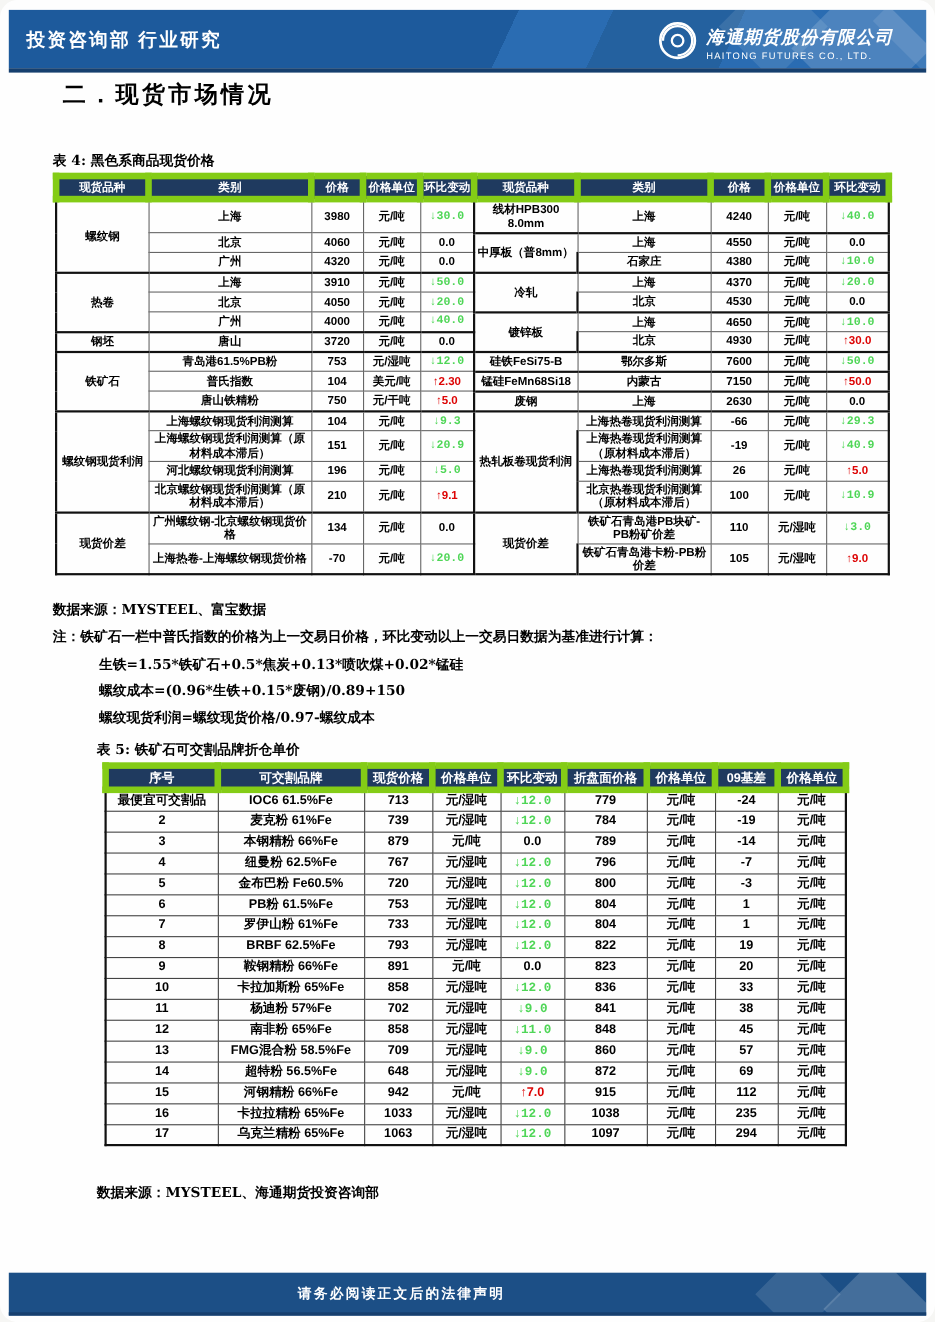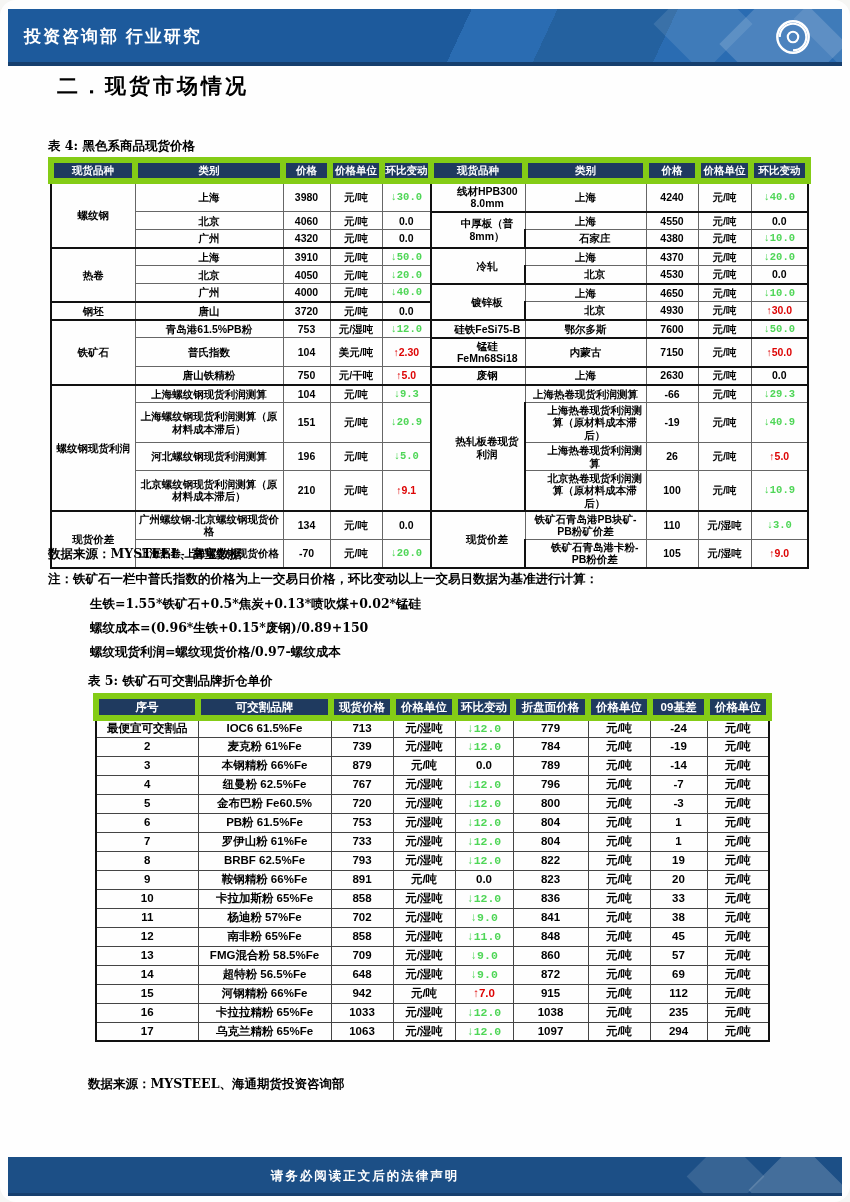--- a/index.html
+++ b/index.html
@@ -40,21 +40,21 @@
   th { background:#1f3a5f; color:#fff; font-weight:bold; border:6px solid #84cc16; }
   td { border:1px solid #666; text-align:center; font-weight:bold; color:#000;
        padding:1px 2px; line-height:1.18; overflow:hidden; }
   .down { color:#4fd657;font-family:Liberation Mono, monospace; } .up { color:#dd0404; } .flat { color:#000; }
 
   
   #table4 { position:absolute; left:48px; top:157px; width:757px; font-size:10.5px; }
   #table4 th { height:21px; font-size:10.5px; }
   #table4 td { height:18px; }
   #table4 td.gb { border-top:2px solid #111; }
-  #table4 td.mid { border-left:2px solid #111;padding-left:20px; }
+  #table4 td.mid { border-left:2px solid #111; }
   #table4 { border:2px solid #111; }
   #table4 td.gcol { font-weight:bold; }
 
   
   #table5 { position:absolute; left:93px; top:693px; width:673px; font-size:11.5px; border:2px solid #111; }
   #table5 th { height:22px; font-size:11.5px; }
   #table5 td { height:19px; border:1px solid #444; }
 
   
   .footer { position:absolute; left:8px; right:8px; top:1157px; height:39px;
@@ -75,20 +75,24 @@
     <div class="diamond d2"></div>
     <div class="diamond d3"></div>
     <div class="banner-title">投资咨询部  行业研究</div>
     <div class="logo">
       <span>
         <svg width="38" height="38" viewBox="0 0 40 40">
           <circle cx="20" cy="20" r="16.5" fill="none" stroke="#fff" stroke-width="2.6"></circle>
           <path d="M20 6 A14 14 0 0 1 20 34 M6 20 A14 14 0 0 1 34 20" fill="none" stroke="#fff" stroke-width="2.2"></path>
           <circle cx="20" cy="20" r="5.5" fill="none" stroke="#fff" stroke-width="2.2"></circle>
         </svg>
+      </span>
+      <span class="logo-text">
+        <div class="cn">海通期货股份有限公司</div>
+        <div class="en">HAITONG FUTURES CO., LTD.</div>
       </span>
     </div>
   </div>
 
   <div class="section-title">二．现货市场情况</div>
 
   <div class="tbl-caption" id="caption4">表 4: 黑色系商品现货价格</div>
   <table id="table4">
     <colgroup>
       <col style="width:84px">

